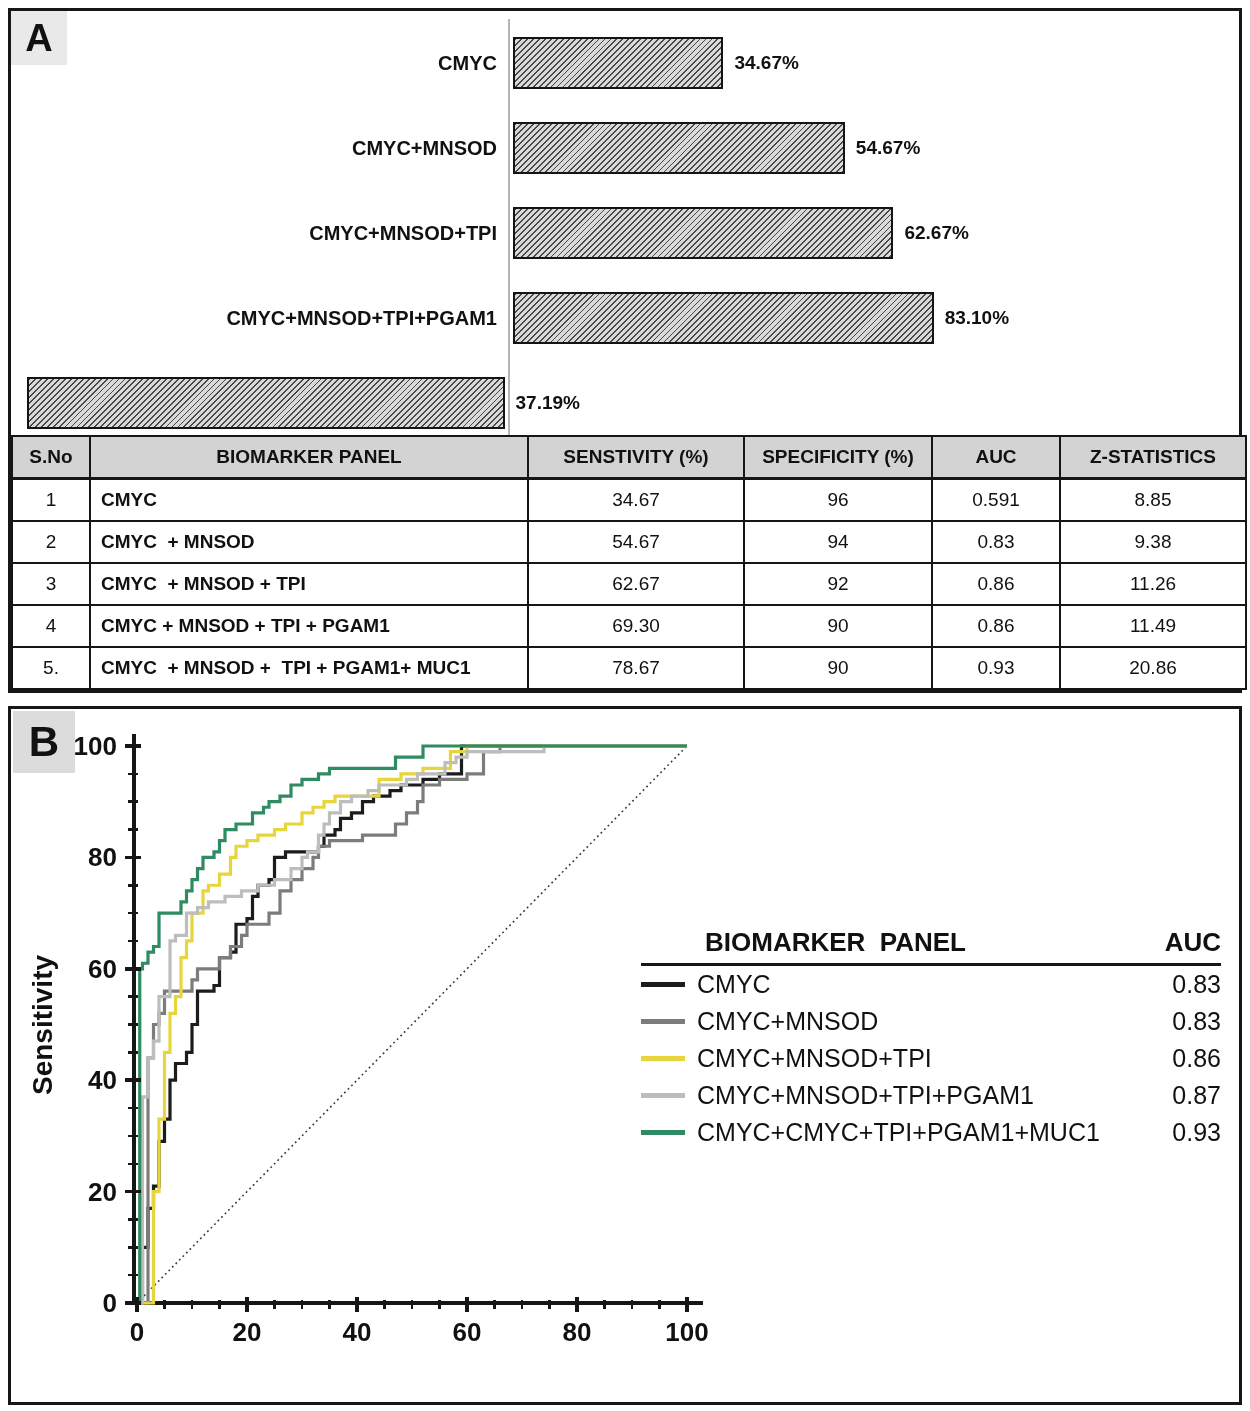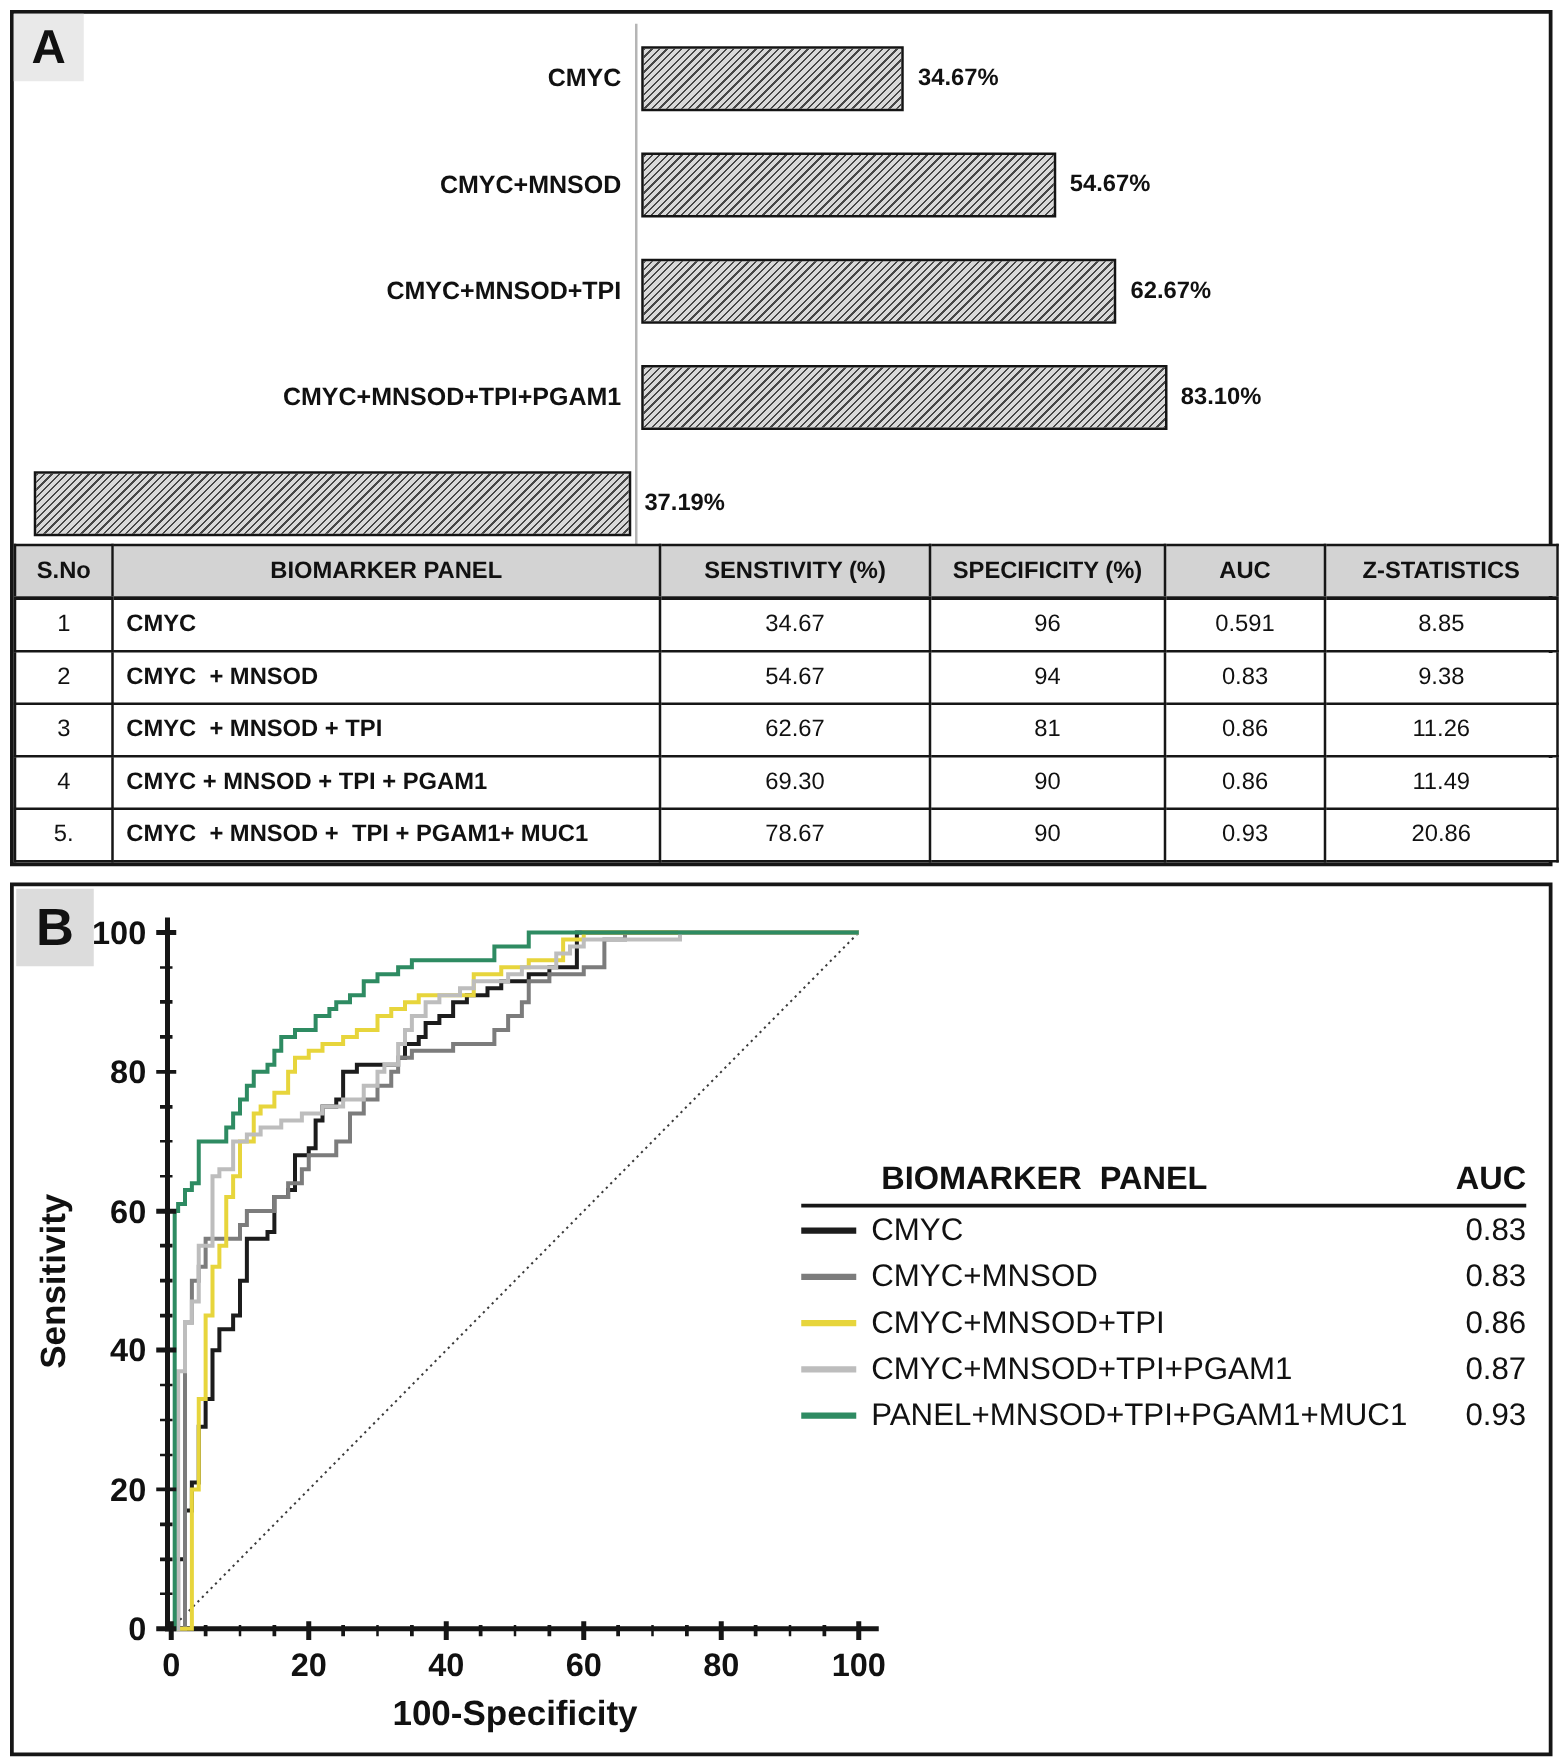--- a/index.html
+++ b/index.html
@@ -116,21 +116,21 @@
             <td class="bio">CMYC  + MNSOD</td>
             <td>54.67</td>
             <td>94</td>
             <td>0.83</td>
             <td>9.38</td>
           </tr>
           <tr>
             <td>3</td>
             <td class="bio">CMYC  + MNSOD + TPI</td>
             <td>62.67</td>
-            <td>81</td>
+            <td>92</td>
             <td>0.86</td>
             <td>11.26</td>
           </tr>
           <tr>
             <td>4</td>
             <td class="bio">CMYC + MNSOD + TPI + PGAM1</td>
             <td>69.30</td>
             <td>90</td>
             <td>0.86</td>
             <td>11.49</td>
@@ -214,21 +214,20 @@
         <div class="xlab" style="left: 220px; top: calc(100% + 14px);">40</div>
         <div class="ylab2" style="top: 319.2px;">40</div>
         <div class="xlab" style="left: 330px; top: calc(100% + 14px);">60</div>
         <div class="ylab2" style="top: 207.8px;">60</div>
         <div class="xlab" style="left: 440px; top: calc(100% + 14px);">80</div>
         <div class="ylab2" style="top: 96.4px;">80</div>
         <div class="xlab" style="left: 550px; top: calc(100% + 14px);">100</div>
         <div class="ylab2" style="top: -15px;">100</div>
       </div>
 
-    <div class="xtitle">100-Specificity</div>
 
     <div class="legend">
       <div class="lhead">
         <span style="white-space:pre;">BIOMARKER  PANEL</span>
         <span>AUC</span>
       </div>
       <div id="legendRows">
           <div class="lrow">
             <div class="lswatch" style="background: rgb(28, 28, 28);"></div>
             <span class="lname">CMYC</span>
@@ -244,20 +243,20 @@
             <span class="lname">CMYC+MNSOD+TPI</span>
             <span class="lauc">0.86</span>
           </div>
           <div class="lrow">
             <div class="lswatch" style="background: rgb(189, 189, 189);"></div>
             <span class="lname">CMYC+MNSOD+TPI+PGAM1</span>
             <span class="lauc">0.87</span>
           </div>
           <div class="lrow">
             <div class="lswatch" style="background: rgb(46, 139, 98);"></div>
-            <span class="lname">PANEL+MNSOD+TPI+PGAM1+MUC1</span>
+            <span class="lname">CMYC+CMYC+TPI+PGAM1+MUC1</span>
             <span class="lauc">0.93</span>
           </div>
         </div>
     </div>
   </div>
 
 </div>
 
 </body></html>

